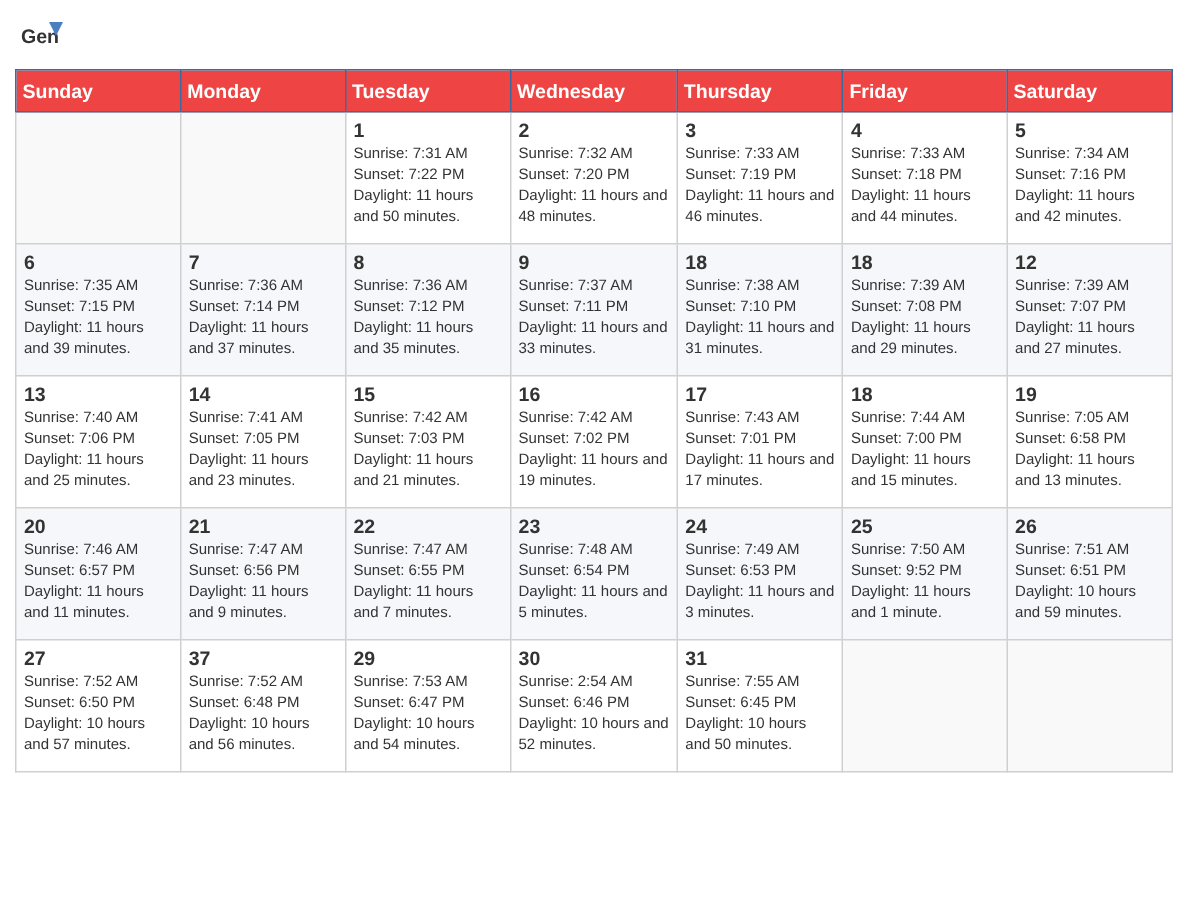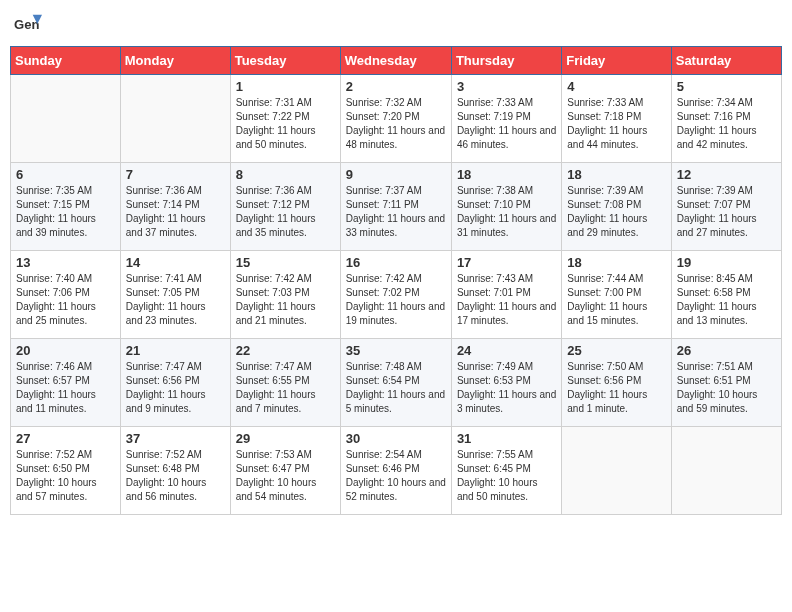--- a/index.html
+++ b/index.html
@@ -224,21 +224,21 @@
 Daylight: 11 hours and 17 minutes.</div>
         </td>
         <td>
           <span class="day-num">18</span>
           <div class="day-info">Sunrise: 7:44 AM
 Sunset: 7:00 PM
 Daylight: 11 hours and 15 minutes.</div>
         </td>
         <td>
           <span class="day-num">19</span>
-          <div class="day-info">Sunrise: 8:45 AM
+          <div class="day-info">Sunrise: 7:05 AM
 Sunset: 6:58 PM
 Daylight: 11 hours and 13 minutes.</div>
         </td>
       </tr>
       <tr>
         <td>
           <span class="day-num">20</span>
           <div class="day-info">Sunrise: 7:46 AM
 Sunset: 6:57 PM
 Daylight: 11 hours and 11 minutes.</div>
@@ -249,35 +249,35 @@
 Sunset: 6:56 PM
 Daylight: 11 hours and 9 minutes.</div>
         </td>
         <td>
           <span class="day-num">22</span>
           <div class="day-info">Sunrise: 7:47 AM
 Sunset: 6:55 PM
 Daylight: 11 hours and 7 minutes.</div>
         </td>
         <td>
-          <span class="day-num">35</span>
+          <span class="day-num">23</span>
           <div class="day-info">Sunrise: 7:48 AM
 Sunset: 6:54 PM
 Daylight: 11 hours and 5 minutes.</div>
         </td>
         <td>
           <span class="day-num">24</span>
           <div class="day-info">Sunrise: 7:49 AM
 Sunset: 6:53 PM
 Daylight: 11 hours and 3 minutes.</div>
         </td>
         <td>
           <span class="day-num">25</span>
           <div class="day-info">Sunrise: 7:50 AM
-Sunset: 6:56 PM
+Sunset: 9:52 PM
 Daylight: 11 hours and 1 minute.</div>
         </td>
         <td>
           <span class="day-num">26</span>
           <div class="day-info">Sunrise: 7:51 AM
 Sunset: 6:51 PM
 Daylight: 10 hours and 59 minutes.</div>
         </td>
       </tr>
       <tr>

